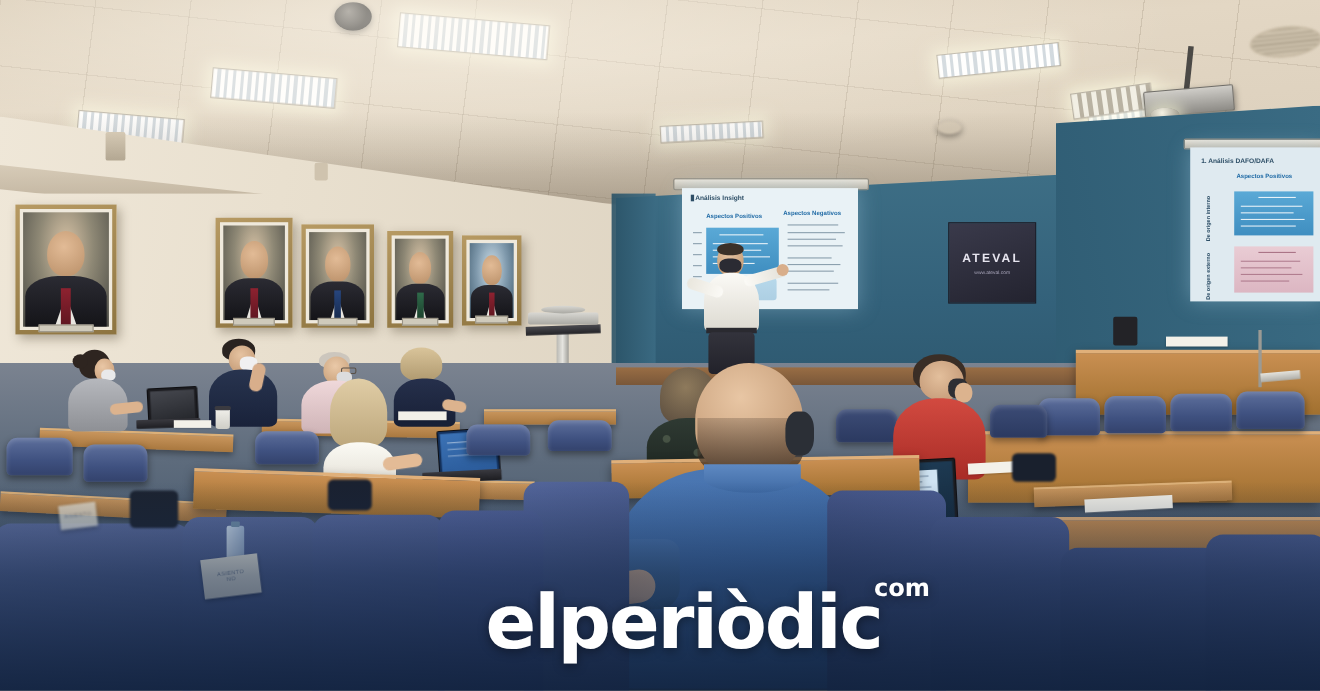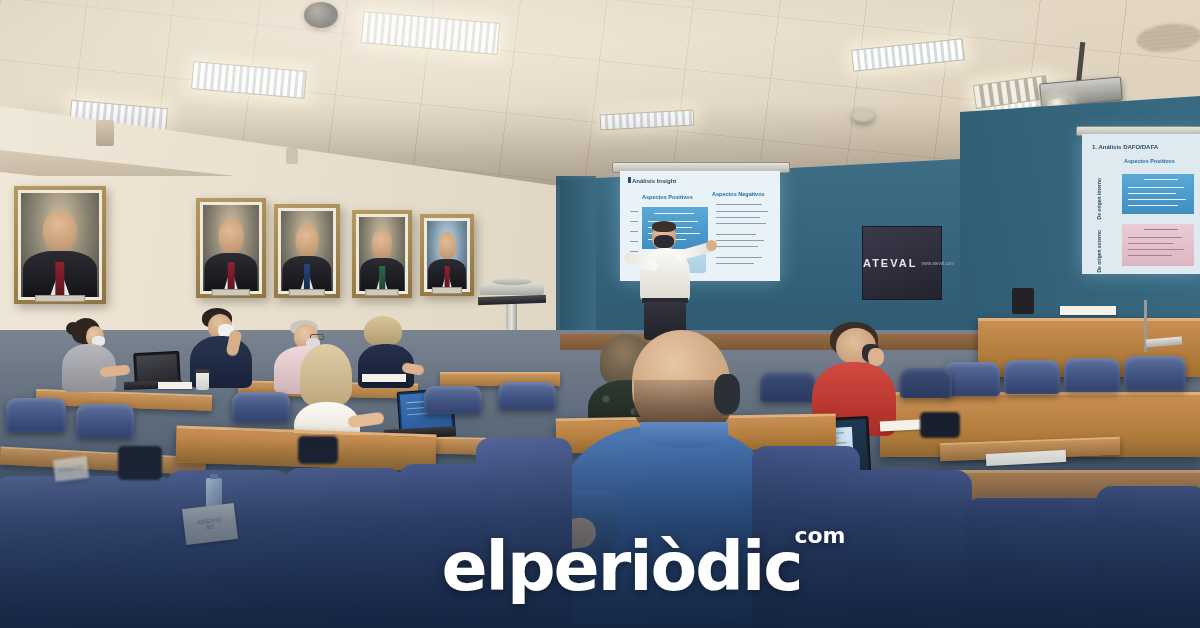--- a/index.html
+++ b/index.html
@@ -75,22 +75,22 @@
   .scr .slide-title{position:absolute;font-weight:bold;color:#2d4e66;}
   .scr .colhead{position:absolute;font-weight:bold;color:#1f6aa5;}
   .scr .box-blue{position:absolute;background:linear-gradient(180deg,#5aa9d6,#3f8ec0);}
   .scr .box-pink{position:absolute;background:linear-gradient(180deg,#e9ccd4,#dcb6c2);}
   .scr .line{position:absolute;background:rgba(45,78,102,.5);height:1px;}
   .scr .line.w{background:rgba(255,255,255,.85);}
   .scr .vtext{position:absolute;color:#2d4e66;font-weight:bold;
     writing-mode:vertical-rl;transform:rotate(180deg);}
 
   .ateval{position:absolute;background:linear-gradient(160deg,#3a3a4b,#23232f);
-    border:1px solid #1b1b25;display:flex;flex-direction:row;
-    align-items:center;justify-content:space-between;gap:4px;margin-top:24px;}
+    border:1px solid #1b1b25;display:flex;flex-direction:column;
+    align-items:center;justify-content:center;gap:4px;}
   .ateval .brand{color:#e6e4ee;font-weight:bold;letter-spacing:2px;}
   .ateval .url{color:#a9a6bb;}
 
   
   .floor{position:absolute;left:0;top:330px;width:1200px;height:298px;
     background:linear-gradient(180deg,#7b8390 0%,#5d6b7c 30%,#46586c 65%,#33475c 100%);}
 
   
   .desk{position:absolute;background:linear-gradient(180deg,#c8955c,#a9783f);
     border-top:2px solid #dcb078;box-shadow:0 3px 6px rgba(0,0,0,.35);}

